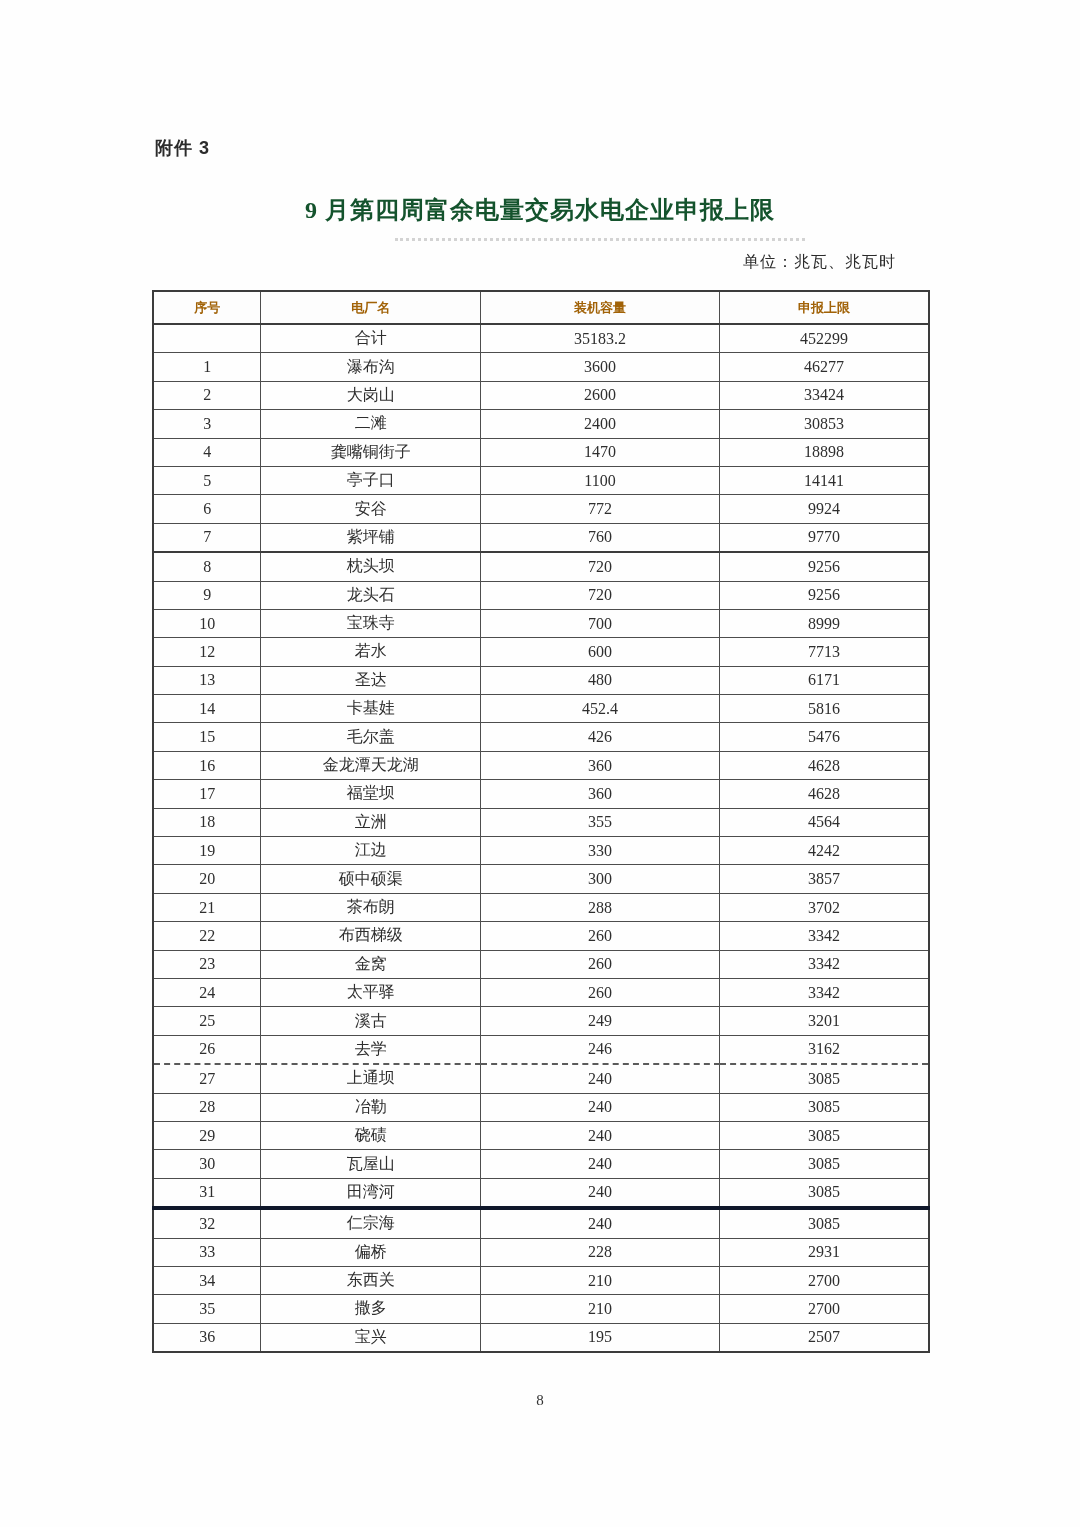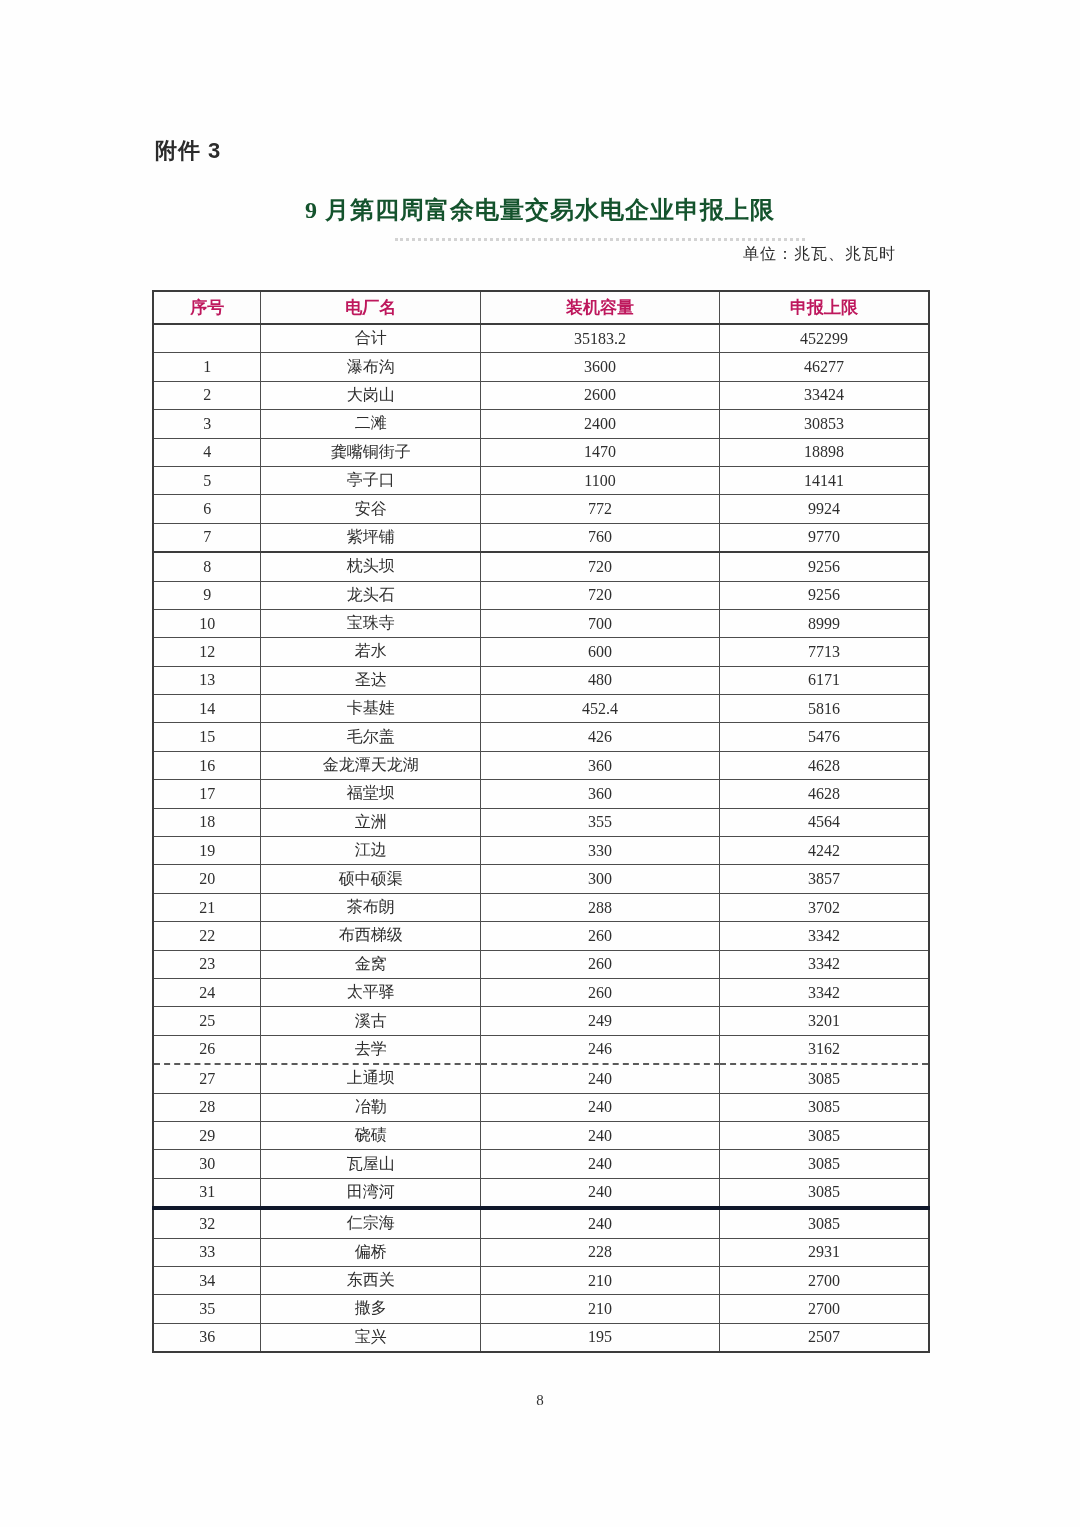--- a/index.html
+++ b/index.html
@@ -14,21 +14,21 @@
     background: #fefefe;
     font-family: "Liberation Serif", "DejaVu Serif", serif;
     color: #262626;
     overflow: hidden;
   }
   .attachment {
     position: absolute;
     left: 155px;
     top: 136px;
     font-family: "Liberation Sans", "DejaVu Sans", sans-serif;
-    font-size: 22px;
+    font-size: 18px;
     font-weight: bold;
     letter-spacing: 1px;
     color: #2b2b2b;
   }
   .title {
     position: absolute;
     left: 0;
     top: 194px;
     width: 100%;
     margin: 0;
@@ -42,21 +42,21 @@
     position: absolute;
     left: 395px;
     top: 238px;
     width: 410px;
     height: 0;
     border-top: 3px dotted #c9c9c9;
     opacity: 0.8;
   }
   .unit {
     position: absolute;
-    top: 244px;
+    top: 252px;
     right: 184px;
     font-size: 16px;
     letter-spacing: 1px;
     color: #2b2b2b;
     margin-left: 30px;
   }
   table.decl {
     position: absolute;
     left: 152px;
     top: 290px;
@@ -71,24 +71,24 @@
     padding: 0;
     overflow: hidden;
     white-space: nowrap;
   }
   table.decl {
     border: 2px solid #3c3c3c;
   }
   table.decl th {
     height: 31px;
     font-family: "Liberation Sans", "DejaVu Sans", sans-serif;
-    font-size: 17px;
+    font-size: 13px;
     font-weight: bold;
     border-bottom: 2px solid #3c3c3c;
-    color: #be185d;
+    color: #a16207;
     background: #fdfdfd;
   }
   table.decl td {
     height: 27.4px;
     font-size: 16px;
     color: #2e2e2e;
   }
   
   tbody tr:nth-child(9)  td { border-top: 2px solid #3c3c3c; }
   tbody tr:nth-child(32) td { border-top: 4px solid #0f172a; margin-top: 12px; }

